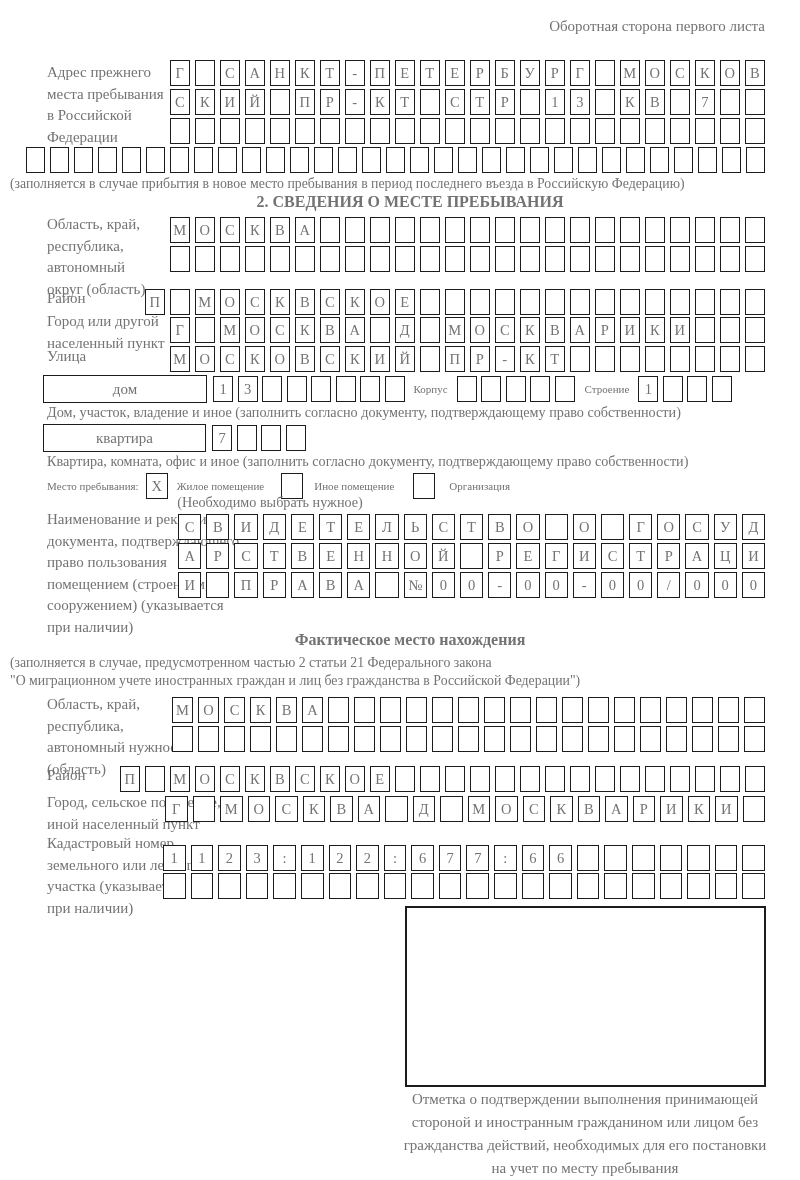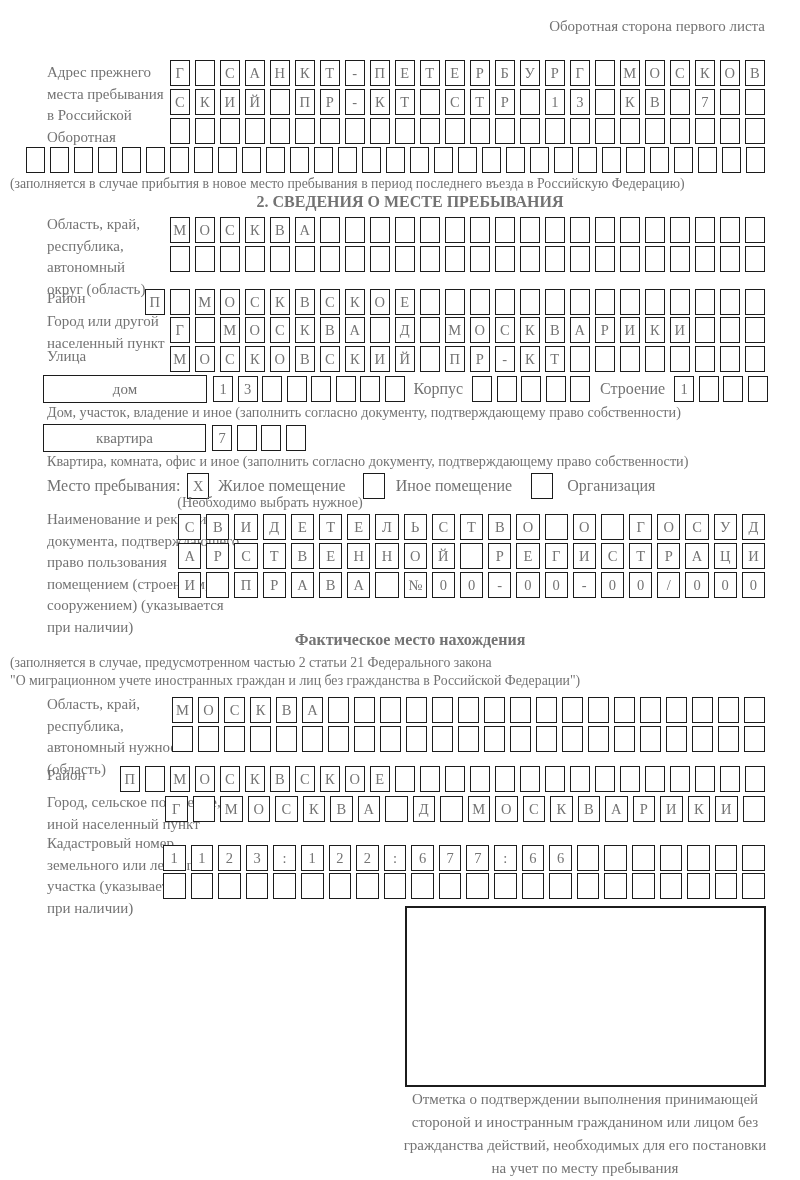--- a/index.html
+++ b/index.html
@@ -11,36 +11,36 @@
   .cells{position:absolute;display:flex;column-gap:4.5px;--cw:20.5px;}
   .cell{box-sizing:border-box;flex:none;width:var(--cw);height:26px;border:1.7px solid #1c1c1c;
         display:flex;align-items:center;justify-content:center;font-size:14.5px;background:#fff;}
   .cells-inline{display:flex;column-gap:4.5px;--cw:20px;}
   .note{position:absolute;left:0;right:0;text-align:left;font-size:13.8px;}
   .snote{position:absolute;font-size:14.2px;white-space:nowrap;}
   .title{position:absolute;left:0;right:0;text-align:center;font-weight:bold;font-size:16px;}
   .hrow{position:absolute;display:flex;align-items:center;}
   .named-box{box-sizing:border-box;border:1.7px solid #1c1c1c;height:28px;flex:none;
              display:flex;align-items:center;justify-content:center;font-size:15px;}
-  .inl-lbl{font-size:16px;white-space:nowrap;}
+  .inl-lbl{font-size:11px;white-space:nowrap;}
   .stamp-box{position:absolute;border:2px solid #1c1c1c;background:#fff;}
   .caption{position:absolute;text-align:center;font-size:15px;line-height:23px;}
 </style>
 </head>
 <body>
 
 <div class="page">
 
   <div class="hdr">Оборотная сторона первого листа</div>
 
   <div class="lbl" style="left:37px;top:62px">
     <div>Адрес прежнего</div>
     <div>места пребывания</div>
     <div>в Российской</div>
-    <div>Оборотная</div>
+    <div>Федерации</div>
   </div>
   <div class="cells" style="top:60px;right:45px">
       <span class="cell">Г</span>
       <span class="cell"></span>
       <span class="cell">С</span>
       <span class="cell">А</span>
       <span class="cell">Н</span>
       <span class="cell">К</span>
       <span class="cell">Т</span>
       <span class="cell">-</span>

